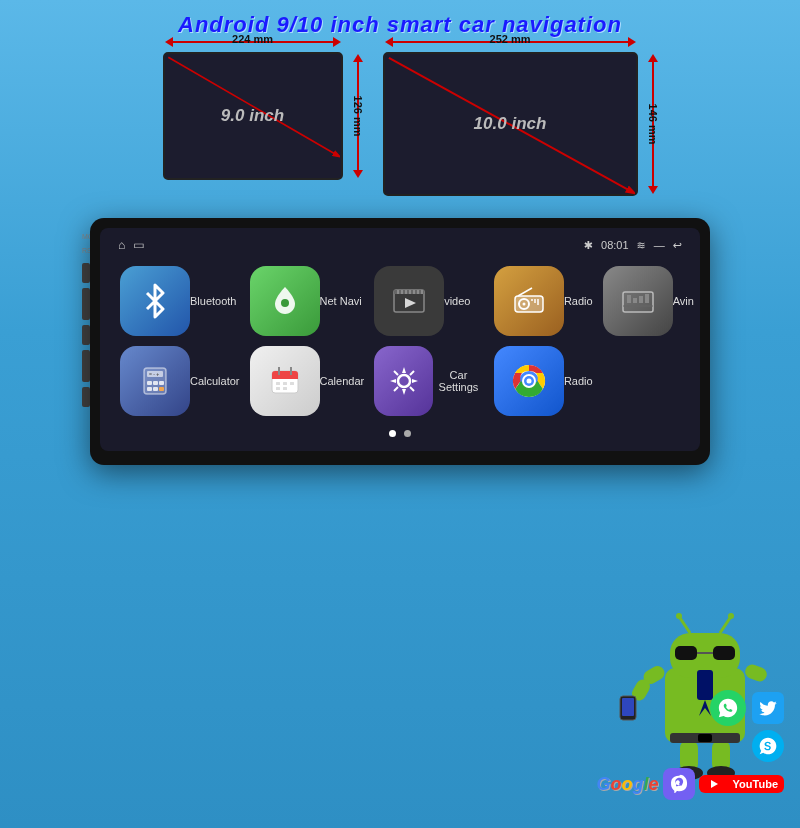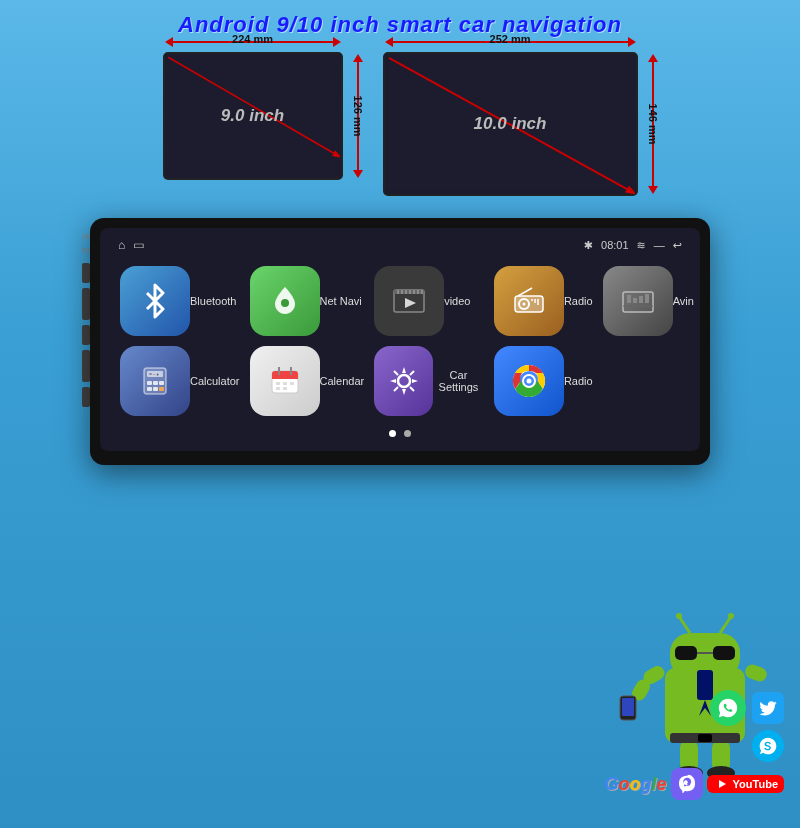--- a/index.html
+++ b/index.html
@@ -638,20 +638,20 @@
   <div style="display:flex; gap:4px; align-items:center; justify-content:flex-end; margin-top:2px;">
 
     <span style="font-size:18px;font-style:italic;font-weight:bold;color:#4285f4;text-shadow:1px 1px 0 #aaa;">G<span style="color:#ea4335">o</span><span style="color:#fbbc05">o</span><span style="color:#4285f4">g</span><span style="color:#34a853">l</span><span style="color:#ea4335">e</span></span>
 
     <div style="width:32px;height:32px;background:#7360f2;border-radius:8px;display:flex;align-items:center;justify-content:center;">
       <svg width="20" height="20" viewBox="0 0 24 24">
           <path d="M12.03 2.01C8.43 1.97 4.52 3.32 3.1 7.02 2.4 8.88 2.25 11.08 2.5 13.1c.35 2.76 1.76 5.25 3.87 6.95l.02 2.36c.01.47.64.68.96.33l2.13-2.37c.84.15 1.7.22 2.55.19 3.6.04 7.5-1.31 8.93-5.01.7-1.86.85-4.06.6-6.08-.35-2.76-1.76-5.25-3.87-6.95-.87-.71-1.91-1.12-3.66-1.51zm2.46 11.79c-.33.1-.66.18-1 .22-.44.05-.87.05-1.3 0-.22-.02-.44-.07-.66-.12-.31.18-.62.33-.94.47-.59.25-1.27.42-1.97.28-.3-.06-.44-.37-.34-.64.2-.5.37-1.01.52-1.53-.55-.61-.96-1.35-1.17-2.16-.28-1.1-.17-2.29.32-3.31.55-1.14 1.6-1.95 2.84-2.27.65-.17 1.33-.21 2-.15.64.06 1.27.23 1.83.53.93.49 1.64 1.29 2.02 2.25.45 1.12.45 2.38.01 3.5-.33.84-.91 1.57-1.16 2.93zm-4.6-6.41c.35-.03.7 0 1.04.08.51.13 1 .4 1.37.78.44.46.68 1.08.65 1.71-.02.44-.16.87-.37 1.25-.14.25-.33.47-.55.65.26.08.5.17.74.27.1.04.13.16.06.24-.18.2-.4.34-.64.45-.53.23-1.13.32-1.72.26a3.01 3.01 0 01-1.15-.37c-.59-.33-1.04-.9-1.22-1.55-.22-.8-.06-1.67.42-2.33.42-.58 1.08-.97 1.37-1.44z" fill="white"></path>
         </svg>
     </div>
 
-    <div style="background:#ff0000;border-radius:6px;padding:3px 6px;display:flex;align-items:center;gap:4px;">
+    <div style="background:#ff0000;border-radius:6px;padding:3px 6px;display:flex;align-items:center;gap:12px;">
       <svg width="16" height="12" viewBox="0 0 16 12">
           <polygon points="6,2 6,10 13,6" fill="white"></polygon>
         </svg>
       <span style="color:white;font-size:11px;font-weight:bold;">YouTube</span>
     </div>
   </div>
 </div>
 
 </body></html>

